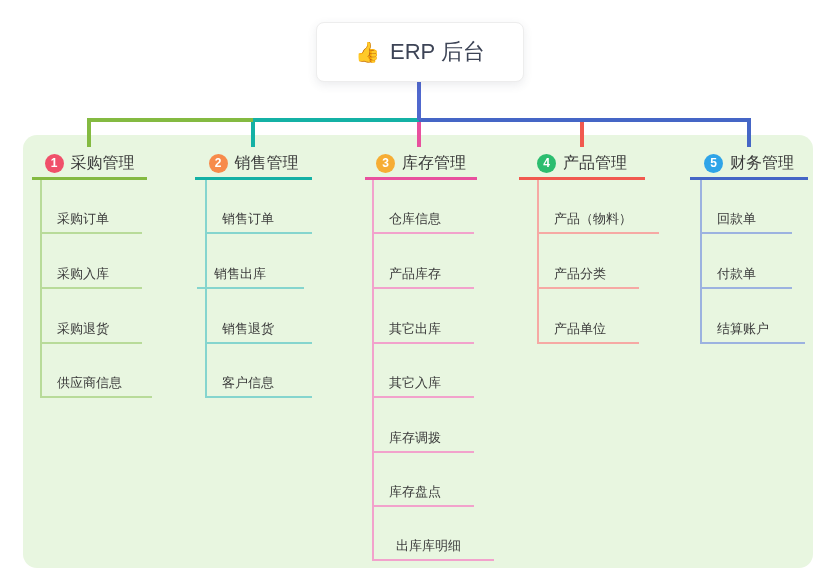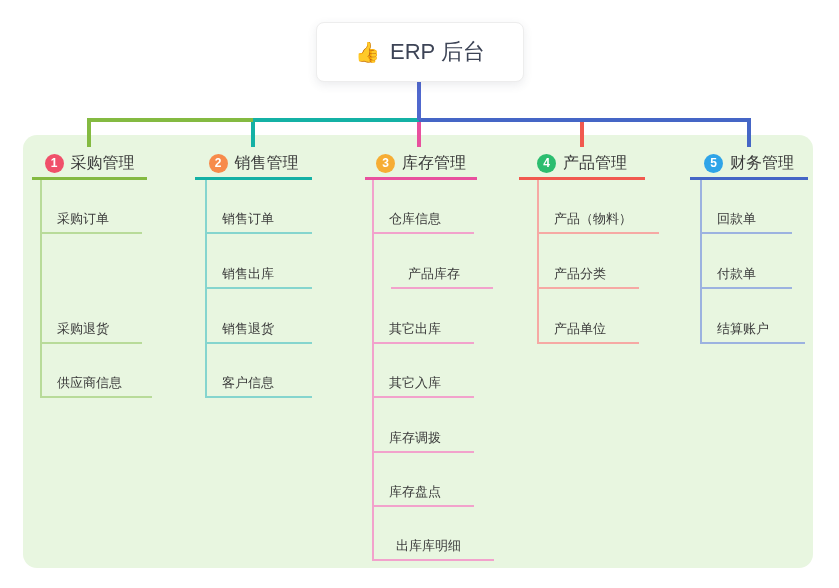--- a/index.html
+++ b/index.html
@@ -93,40 +93,41 @@
     <span class="root-icon">👍</span>
     <span>ERP 后台</span>
   </div>
 
   <div class="bhead bh1 b1-line">
     <span class="badge b1-badge">1</span>
     <span>采购管理</span>
   </div>
   <div class="vline v1"></div>
   <div class="child b1-child" style="left:40px;top:202px;width:85px;">采购订单</div>
+  <div class="child b1-child" style="left:40px;top:257px;width:85px;">采购入库</div>
   <div class="child b1-child" style="left:40px;top:312px;width:85px;">采购退货</div>
   <div class="child b1-child" style="left:40px;top:366px;width:95px;">供应商信息</div>
 
   <div class="bhead bh2 b2-line">
     <span class="badge b2-badge">2</span>
     <span>销售管理</span>
   </div>
   <div class="vline v2"></div>
   <div class="child b2-child" style="left:205px;top:202px;width:90px;">销售订单</div>
-  <div class="child b2-child" style="left:205px;top:257px;width:90px;">销售出库</div>
+  <div class="child b2-child" style="left:197px;top:257px;width:90px;">销售出库</div>
   <div class="child b2-child" style="left:205px;top:312px;width:90px;">销售退货</div>
   <div class="child b2-child" style="left:205px;top:366px;width:90px;">客户信息</div>
 
   <div class="bhead bh3 b3-line">
     <span class="badge b3-badge">3</span>
     <span>库存管理</span>
   </div>
   <div class="vline v3"></div>
   <div class="child b3-child" style="left:372px;top:202px;width:85px;text-align:right;">仓库信息</div>
-  <div class="child b3-child" style="left:391px;top:257px;width:85px;">产品库存</div>
+  <div class="child b3-child" style="left:372px;top:257px;width:85px;">产品库存</div>
   <div class="child b3-child" style="left:372px;top:312px;width:85px;">其它出库</div>
   <div class="child b3-child" style="left:372px;top:366px;width:85px;">其它入库</div>
   <div class="child b3-child" style="left:372px;top:421px;width:85px;">库存调拨</div>
   <div class="child b3-child" style="left:372px;top:475px;width:85px;">库存盘点</div>
   <div class="child b3-child" style="left:372px;top:529px;width:98px;padding-left:24px;">出库库明细</div>
 
   <div class="bhead bh4 b4-line">
     <span class="badge b4-badge">4</span>
     <span>产品管理</span>
   </div>

